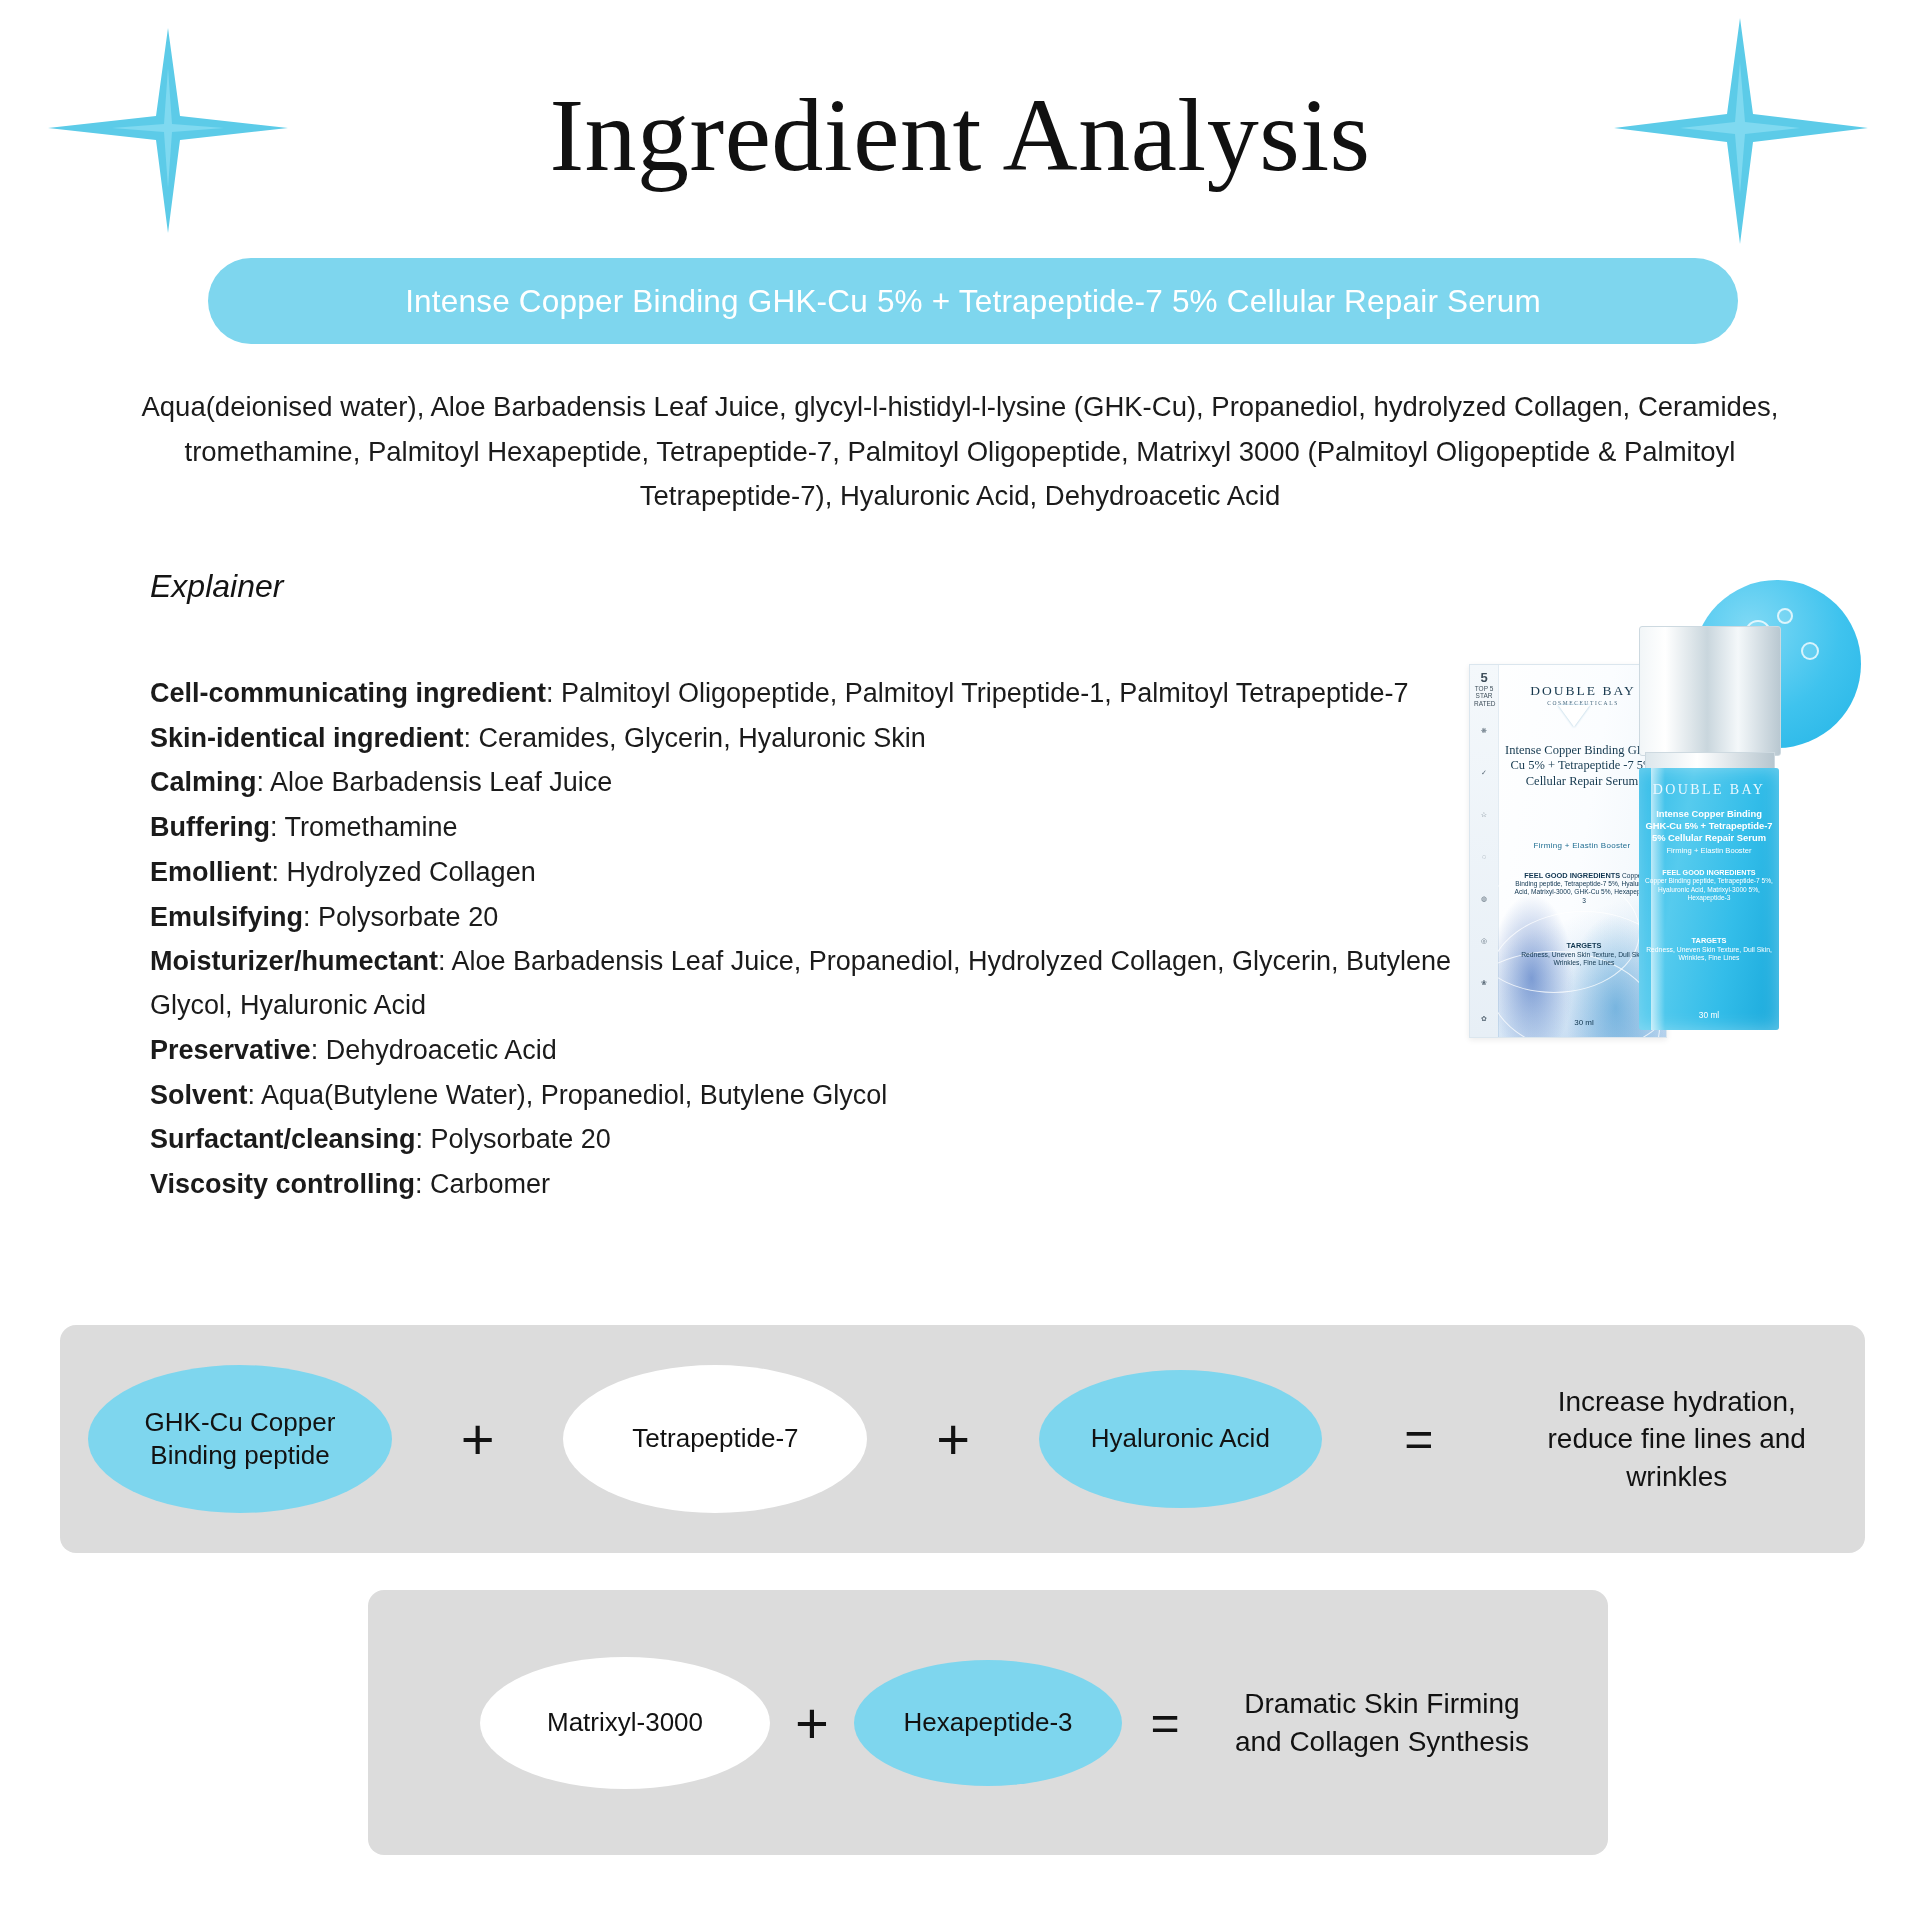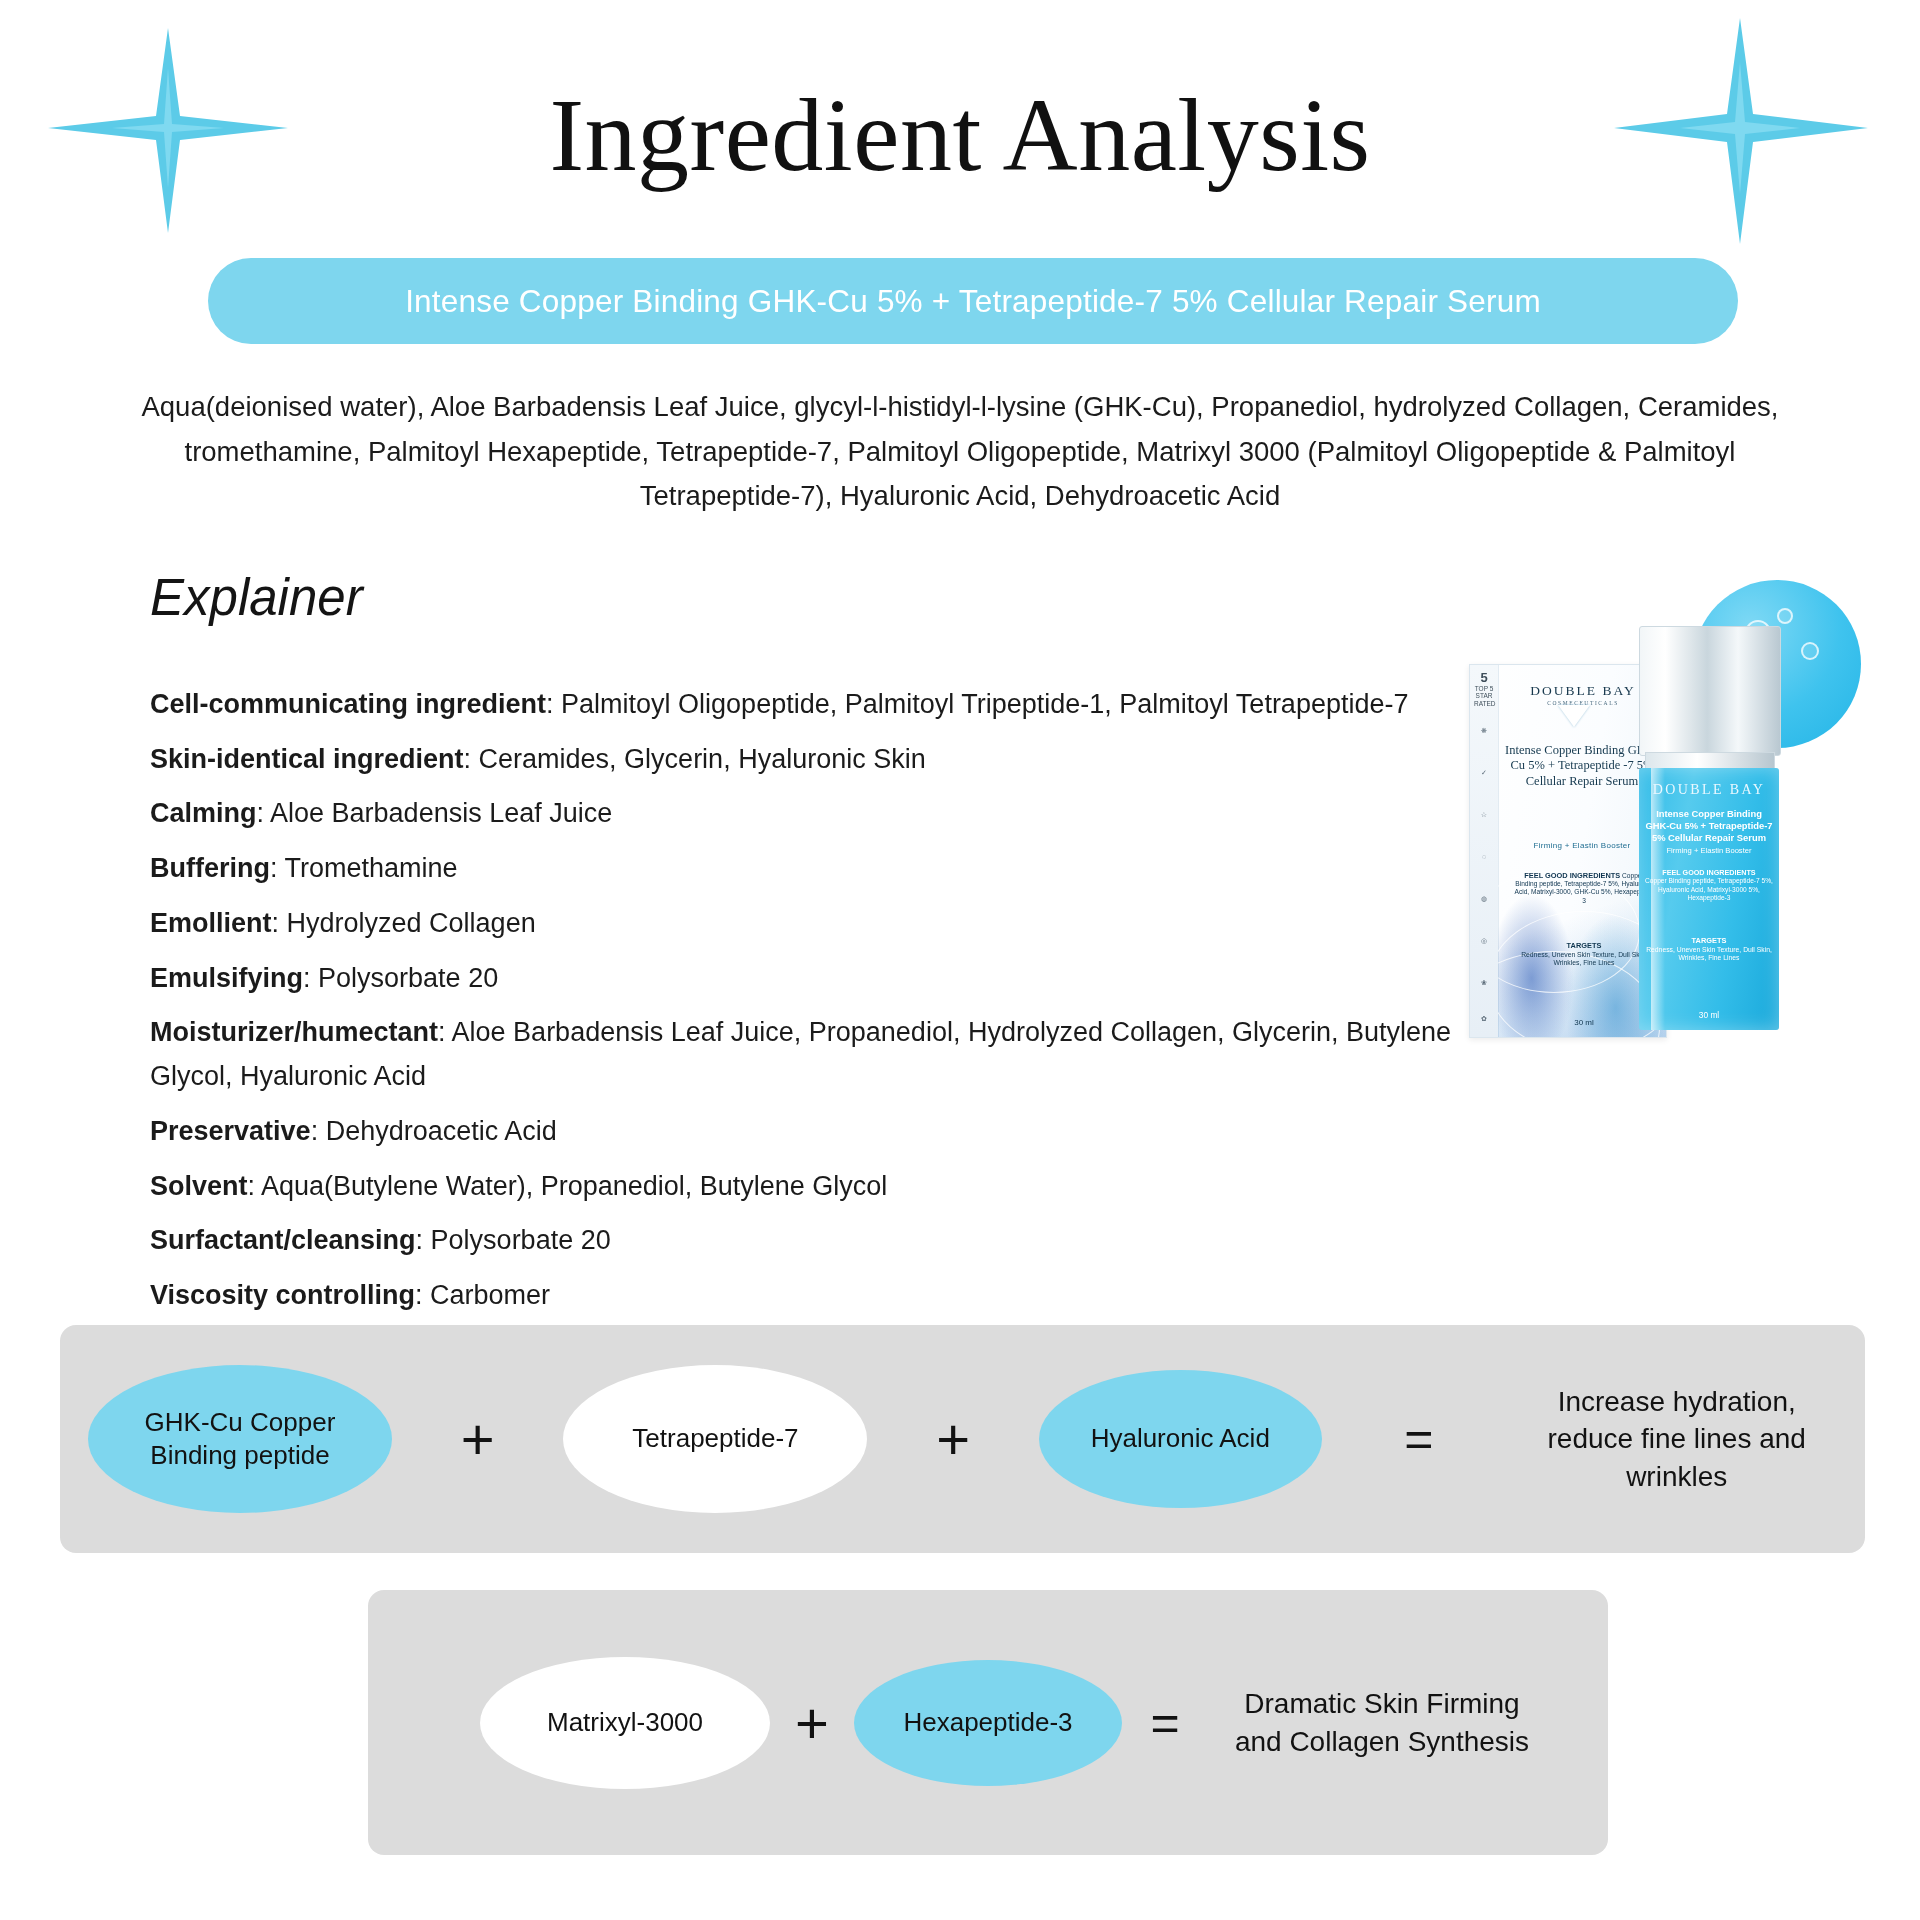--- a/index.html
+++ b/index.html
@@ -71,36 +71,36 @@
     font-size: 27.5px;
     line-height: 1.62;
     color: #1b1b1b;
   }
 
   
   .explainer-h {
     position: absolute;
     top: 568px;
     left: 150px;
-    font-size: 51px;
+    font-size: 32px;
     font-style: italic;
     color: #141414;
   }
 
   
   .explainer-list {
     position: absolute;
     top: 672px;
     left: 150px;
     width: 1310px;
     font-size: 27px;
     line-height: 1.62;
     color: #1b1b1b;
   }
-  .explainer-list .row { margin: 11px 0 1px 0; }
+  .explainer-list .row { margin: 0 0 1px 0; }
   .explainer-list .cat { font-weight: bold; }
 
   
   .product-wrap {
     position: absolute;
     left: 1455px;
     top: 580px;
     width: 420px;
     height: 470px;
   }

